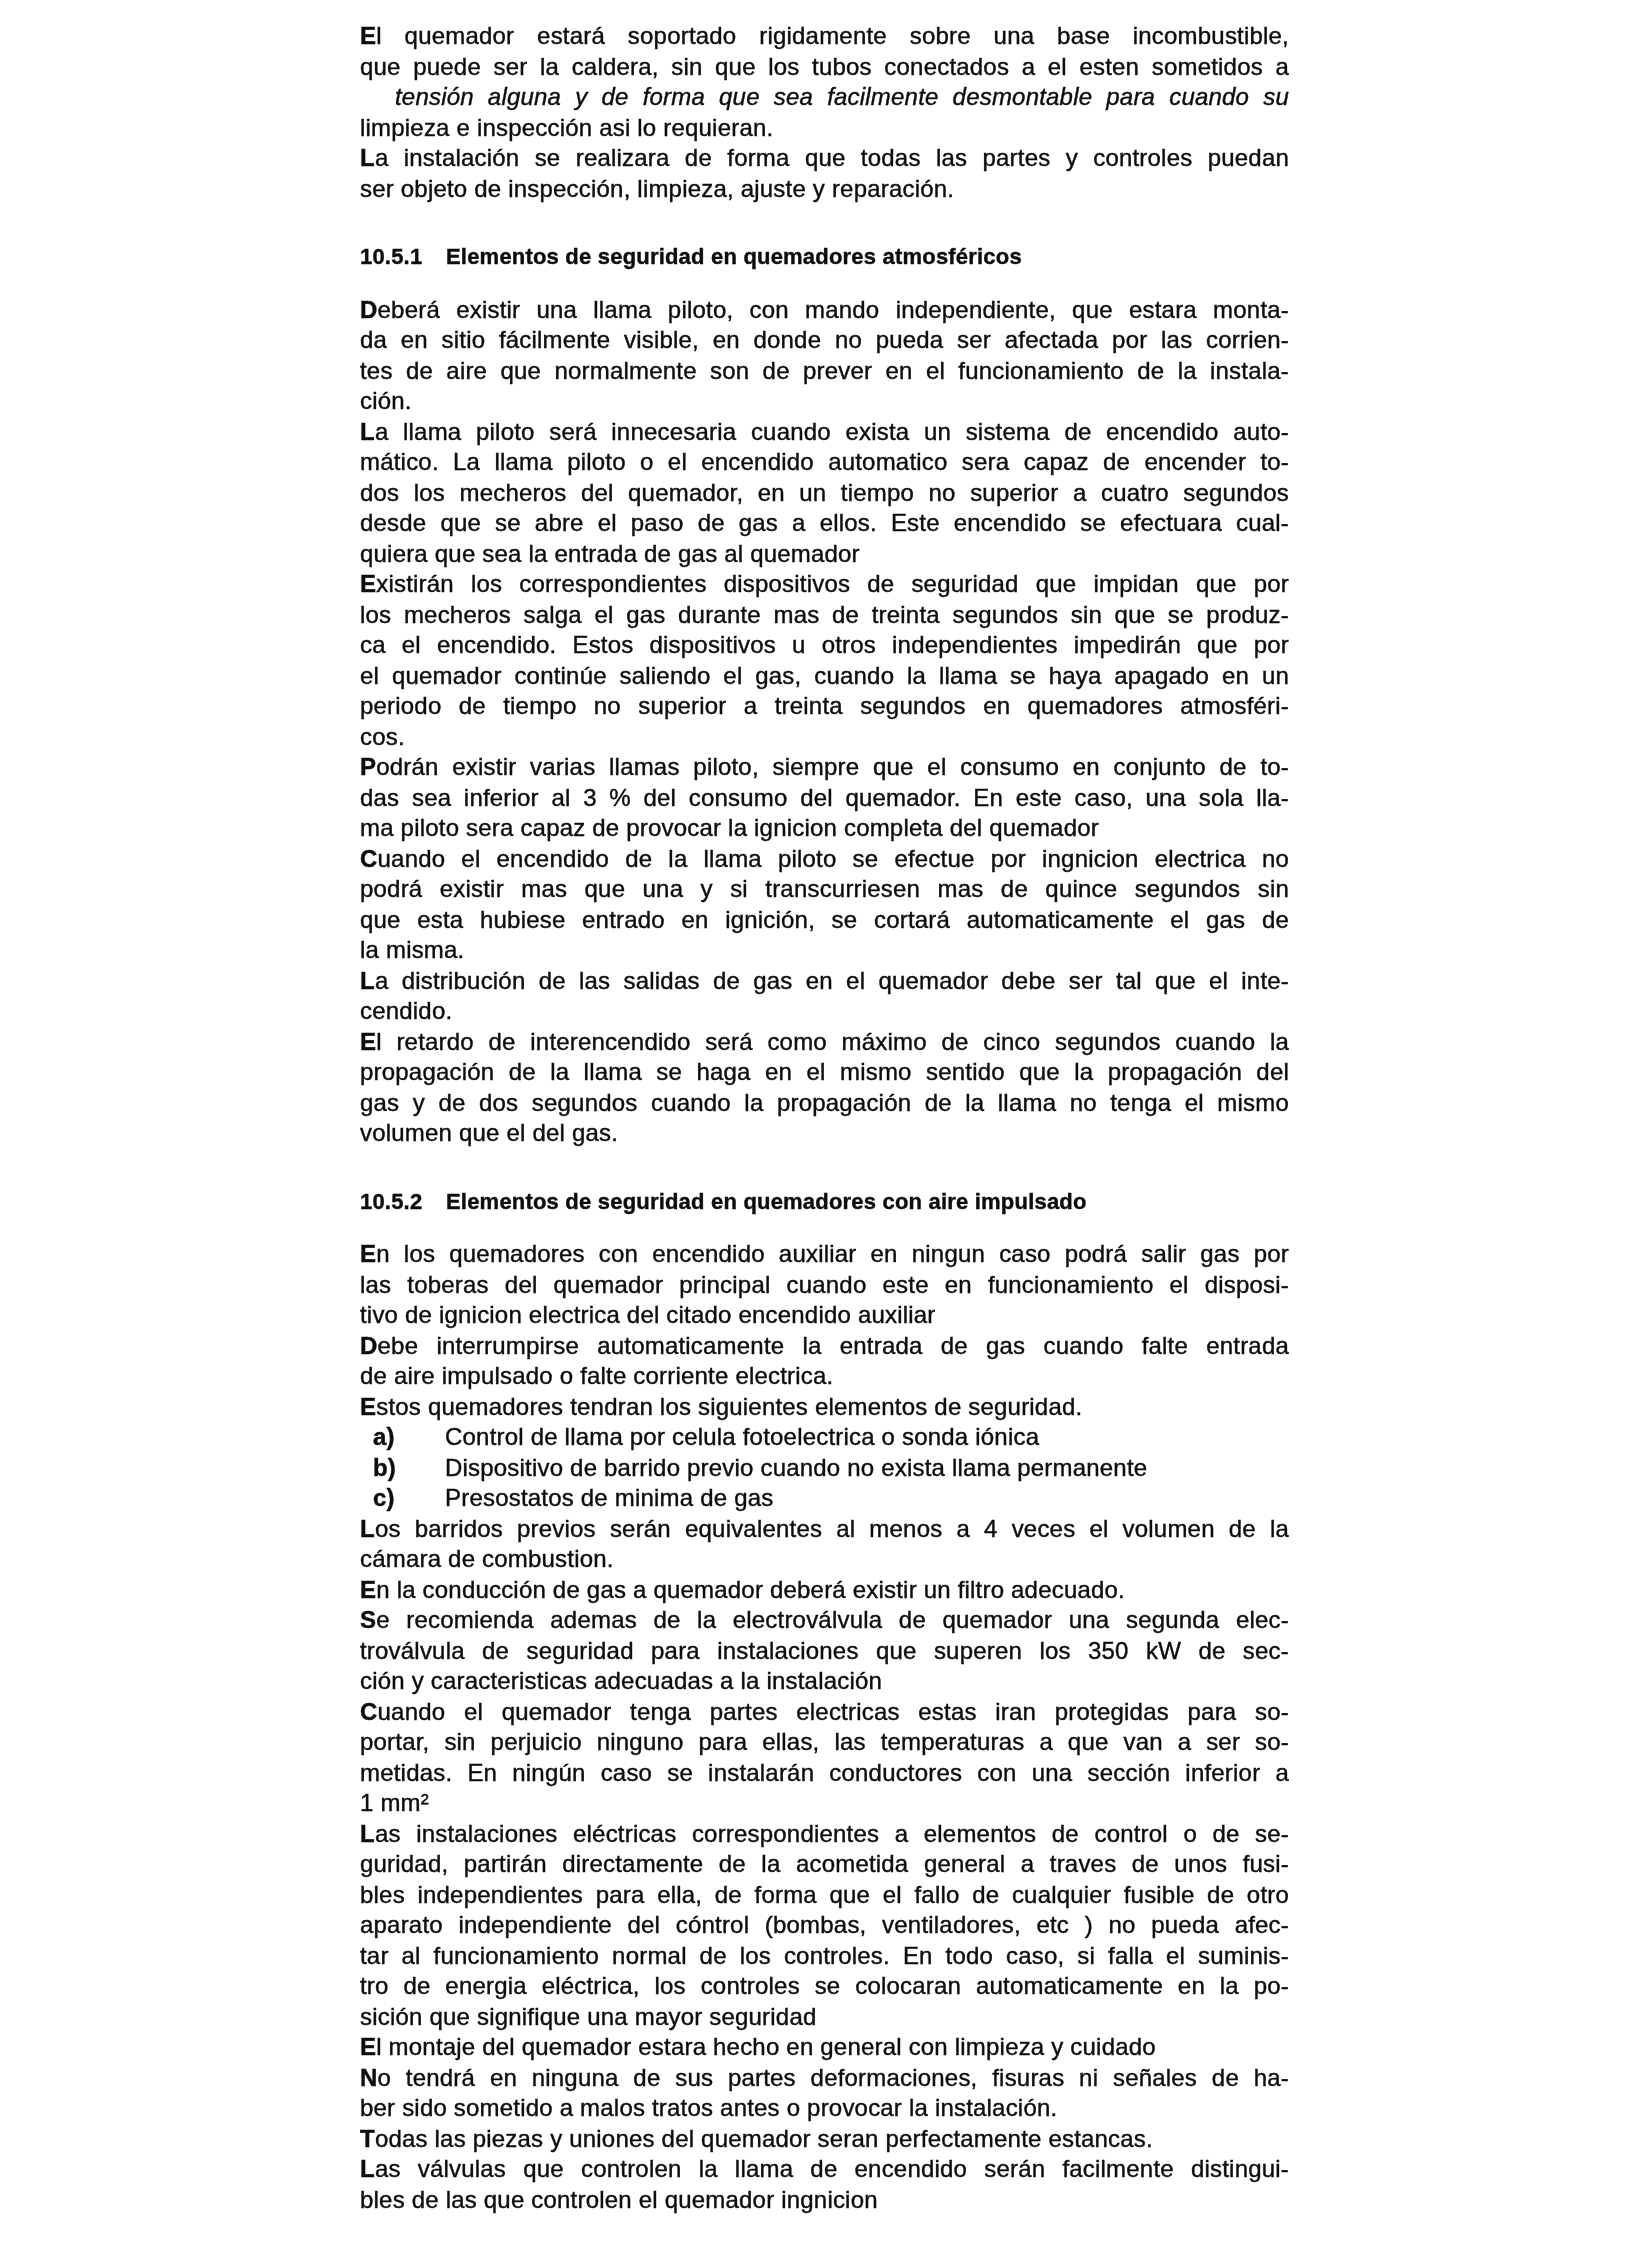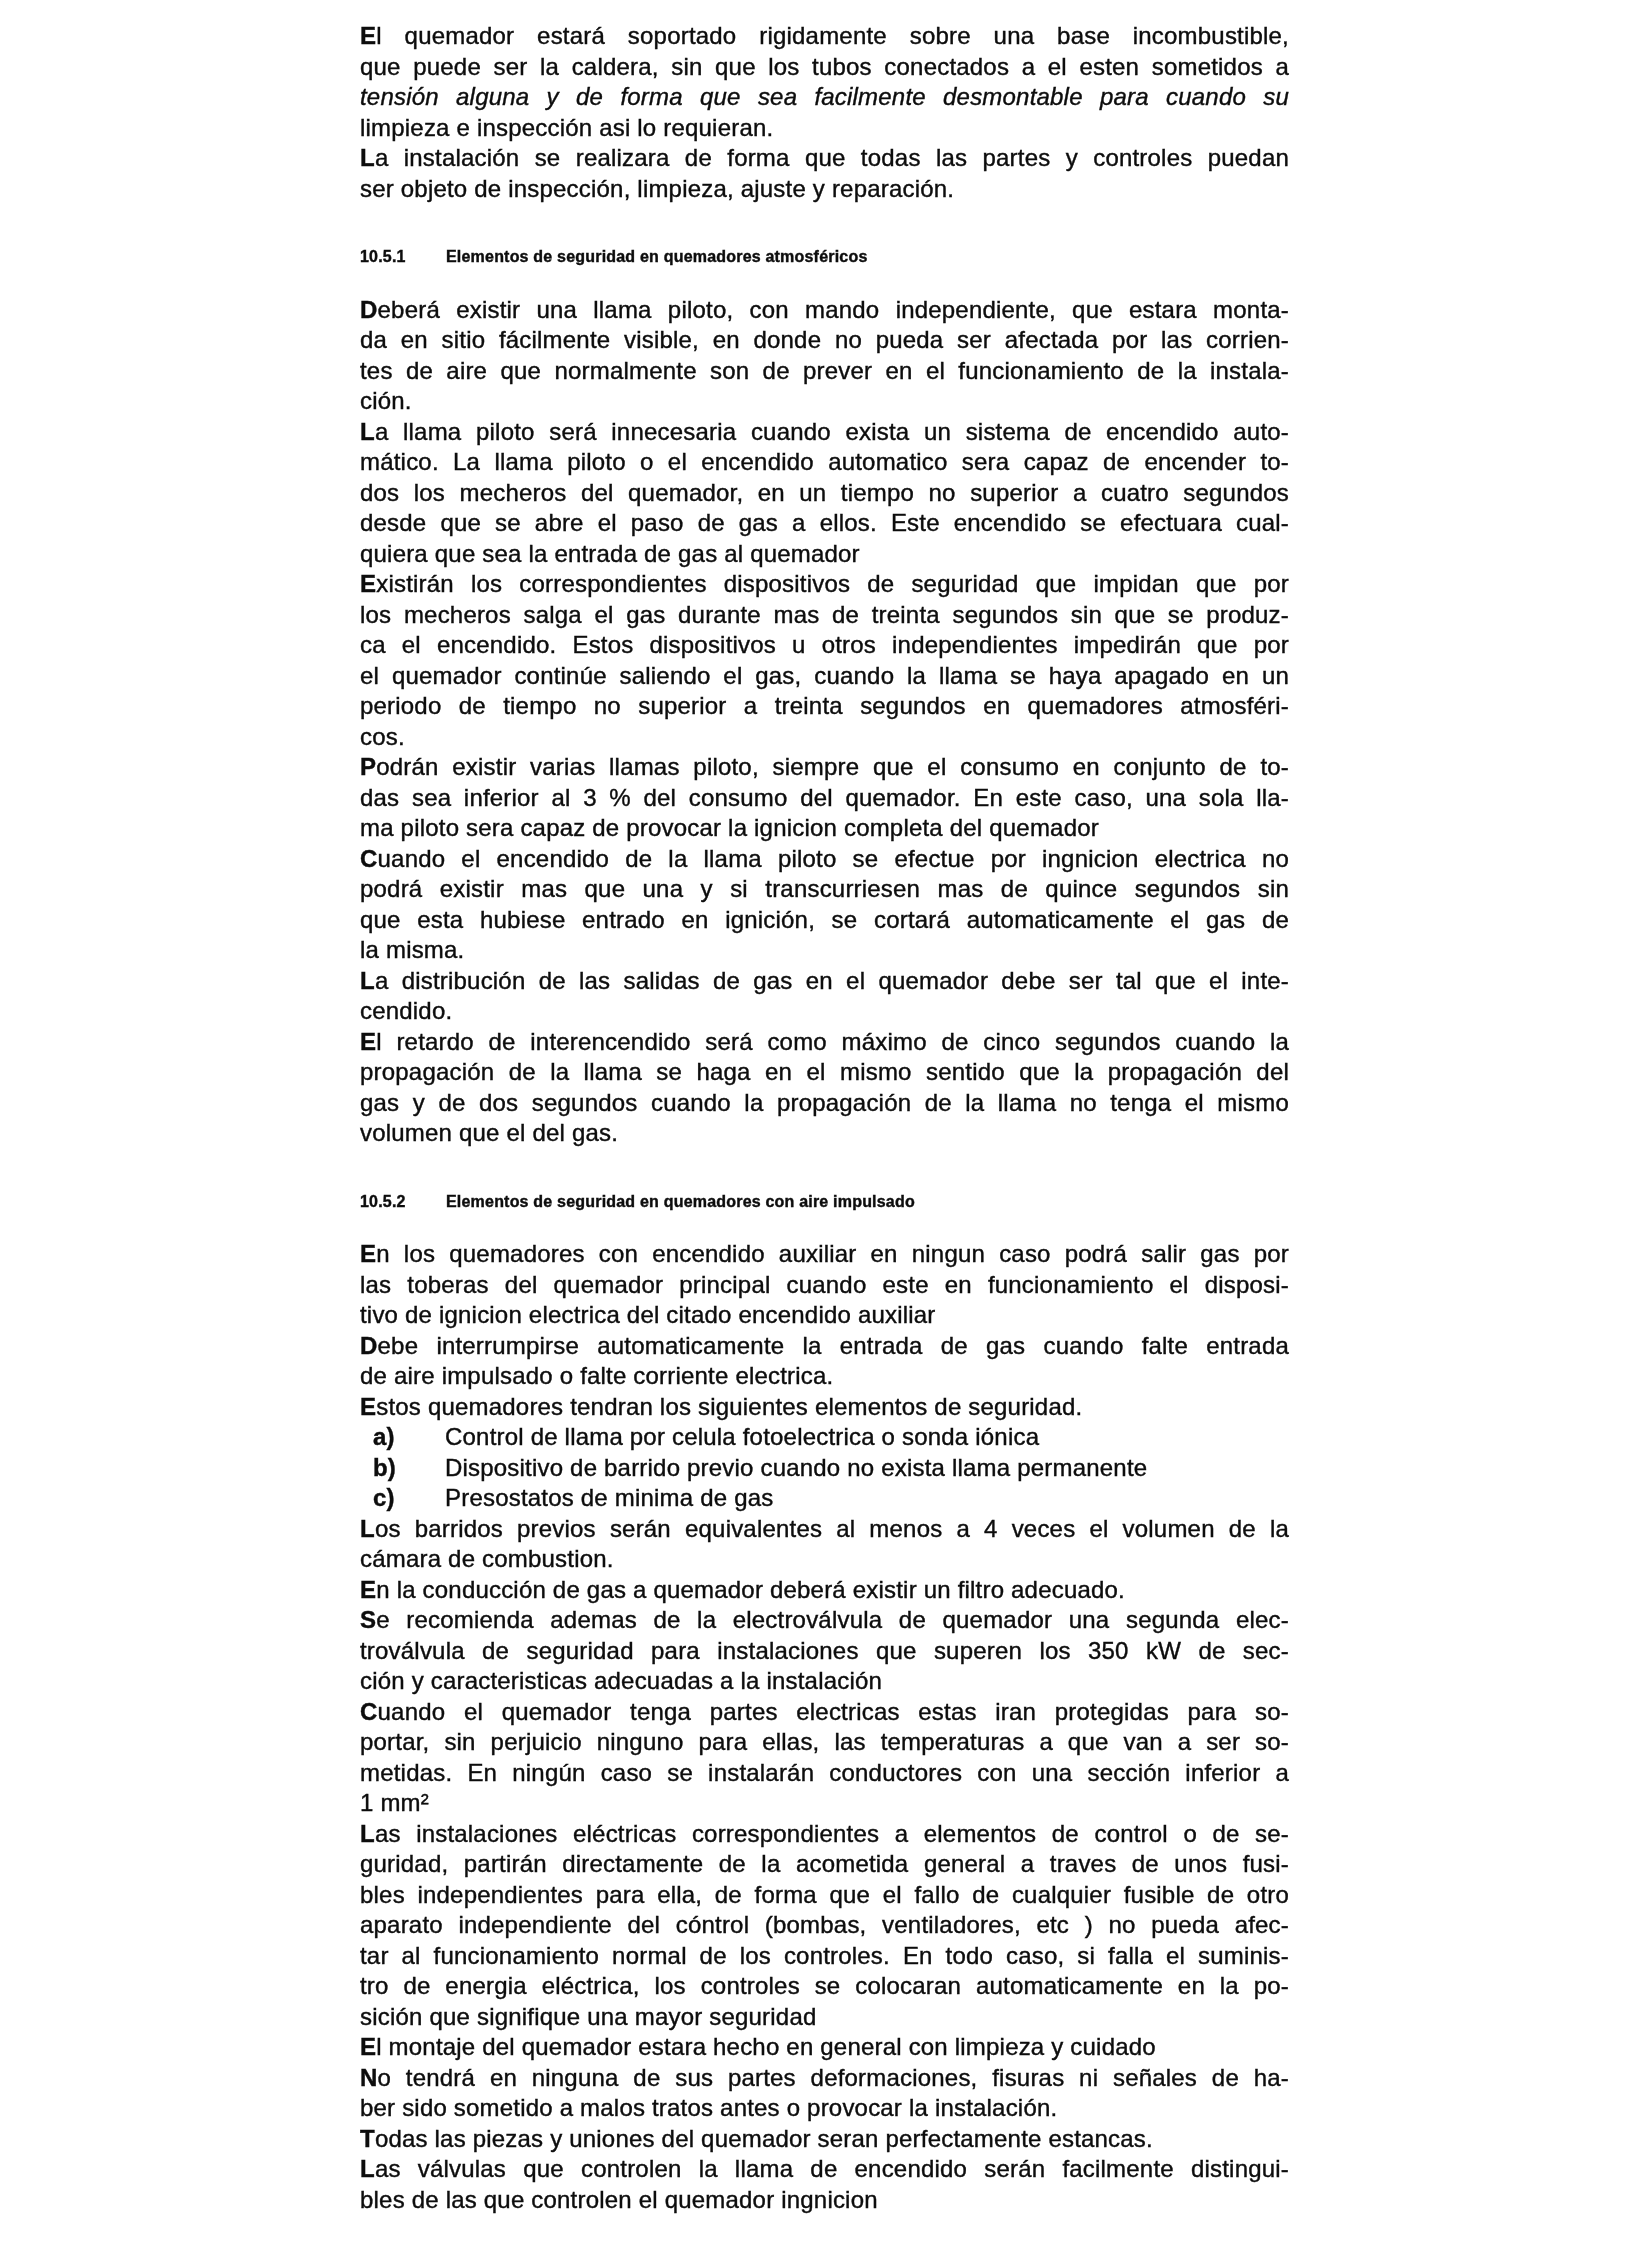--- a/index.html
+++ b/index.html
@@ -23,27 +23,27 @@
     -webkit-text-stroke:0.4px #0d0d0d;
     letter-spacing:0.2px;
   }
   .para{margin:0;}
   .line{
     text-align:justify;
     text-align-last:justify;
     white-space:nowrap0; 
   }
   .line.end{text-align-last:left;}
-  .line.italic{font-style:italic;}
+  .line.italic{font-style:italic;margin-left:35px;}
   .para .line:first-child::first-letter{font-weight:700;}
   .heading{
     margin-top:38px;
     margin-bottom:22px;
     font-weight:700;
-    font-size:16px;
+    font-size:22px;
     letter-spacing:0.2px;
   }
   .heading .num{display:inline-block;width:86px;}
   .list{margin:0;}
   .list-item{position:relative;padding-left:85px;text-align:left;}
   .list-item .marker{position:absolute;left:13px;top:0;font-weight:700;}
 </style>
 </head>
 <body>
 

